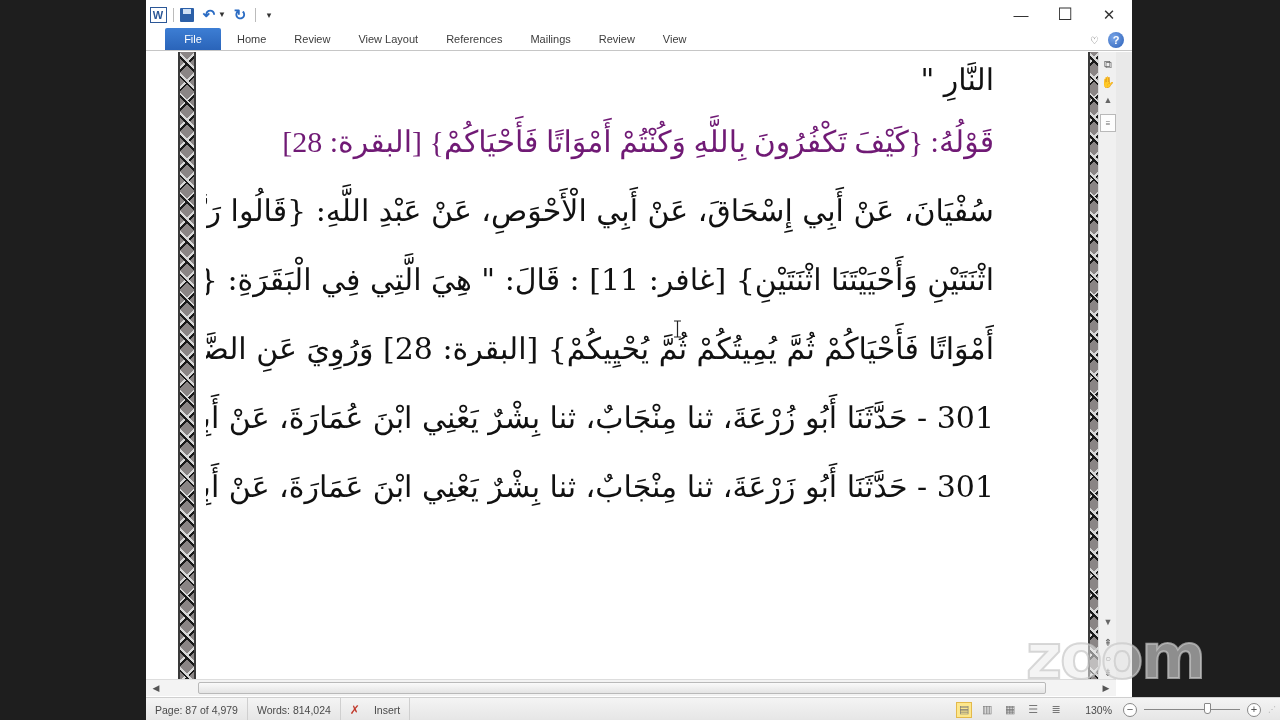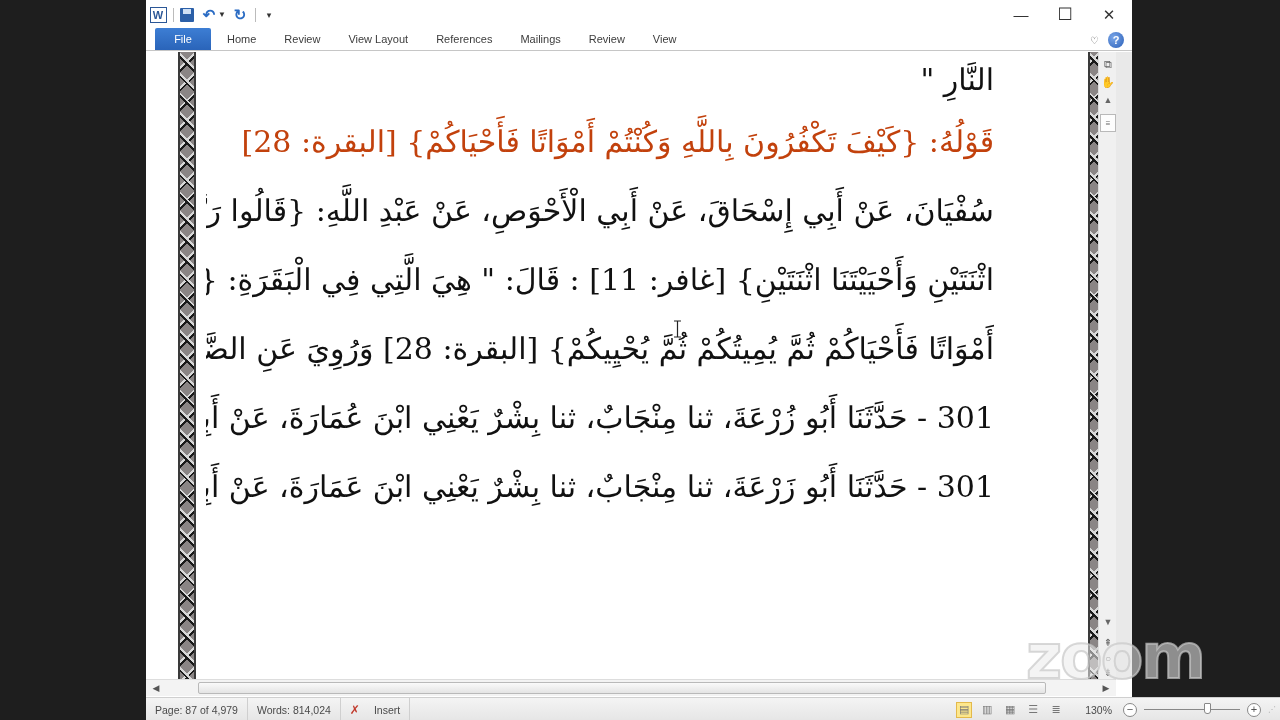--- a/index.html
+++ b/index.html
@@ -13,35 +13,35 @@
   .word-logo { width: 17px; height: 16px; background: #fff; border: 1.5px solid #2b5797; color: #2b5797; font: bold 11px "Liberation Sans", sans-serif; display: flex; align-items: center; justify-content: center; }
   .save-ico { width: 14px; height: 14px; background: #2b5fa8; border-radius: 1px; position: relative; }
   .save-ico::after { content: ""; position: absolute; left: 3px; top: 1px; width: 8px; height: 5px; background: #cfe0f5; }
   .undo-ico, .redo-ico { color: #2b6cc4; font-size: 15px; font-weight: bold; }
   .small-caret { font-size: 8px; color: #333; margin-left: -3px; }
   #title-text { position: absolute; left: 300px; top: 6px; font-size: 12.5px; color: #333; white-space: nowrap; direction: ltr; }
   .winctl { position: absolute; top: 0; height: 29px; width: 44px; display: flex; align-items: center; justify-content: center; color: #333; font-size: 15px; }
   
   #tabs { position: absolute; left: 0; top: 29px; width: 986px; height: 22px; background: #fff; border-bottom: 1px solid #c6c6c6; display: flex; align-items: flex-end; }
   .tab { height: 22px; padding: 0 14px; font-size: 11px; color: #3c3c3c; display: flex; align-items: center; }
-  .tab.file { background: linear-gradient(#3d7ed4, #2a64b9); color: #fff; width: 56px; justify-content: center; padding: 0; border-radius: 2px 2px 0 0; margin-left: 9px; margin-right: 2px; }
+  .tab.file { background: linear-gradient(#3d7ed4, #2a64b9); color: #fff; width: 56px; justify-content: center; padding: 0; border-radius: 2px 2px 0 0; margin-left: 19px; margin-right: 2px; }
   #ribbon-right { position: absolute; right: 8px; top: 29px; height: 22px; display: flex; align-items: center; gap: 9px; }
   .help-ico { width: 16px; height: 16px; border-radius: 50%; background: radial-gradient(circle at 35% 35%, #7aa6e8, #2a5fb8); color: #fff; font: bold 11px "Liberation Sans", sans-serif; display: flex; align-items: center; justify-content: center; }
   .min-ribbon { font-size: 10px; color: #555; }
   
   #doc-area { position: absolute; left: 0; top: 52px; width: 970px; height: 627px; background: #fff; overflow: hidden; }
   .border-strip { position: absolute; top: 0; width: 18px; height: 627px;
     background:
       repeating-linear-gradient(45deg, transparent 0 5px, #1a1a1a 5px 7px, #d8d8d8 7px 9px, transparent 9px 14px),
       repeating-linear-gradient(-45deg, transparent 0 5px, #1a1a1a 5px 7px, #d8d8d8 7px 9px, transparent 9px 14px),
       #8a8585;
     border-left: 2px solid #3a3a3a; border-right: 2px solid #3a3a3a; }
   #page-text { position: absolute; left: 60px; top: 0; width: 788px; direction: rtl; text-align: justify; font-family: "DejaVu Serif", serif; color: #111; }
   .line { height: 69px; line-height: 69px; font-size: 30px; white-space: nowrap; overflow: hidden; text-align: right; }
-  .line.red { color: #c2410c; }
+  .line.red { color: #701a75; font-family: Liberation Serif, serif; }
   .line.first { height: 55px; line-height: 55px; }
   #ibeam { position: absolute; left: 527px; top: 268px; width: 9px; height: 18px; }
   
   #vscroll { position: absolute; left: 952px; top: 52px; width: 18px; height: 627px; background: #f0f0f0; border-left: 1px solid #ddd; }
   .vs-btn { position: absolute; left: 1px; width: 16px; height: 16px; display: flex; align-items: center; justify-content: center; color: #666; font-size: 9px; }
   #right-edge { position: absolute; left: 970px; top: 52px; width: 16px; height: 627px; background: #e9e9e9; }
   
   #hscroll { position: absolute; left: 0; top: 679px; width: 970px; height: 17px; background: #f3f3f3; border-top: 1px solid #ddd; }
   #hthumb { position: absolute; left: 52px; top: 2px; width: 848px; height: 12px; background: linear-gradient(#fafafa, #e4e4e4); border: 1px solid #b9b9b9; border-radius: 2px; }
   .hs-btn { position: absolute; top: 0; width: 16px; height: 16px; display: flex; align-items: center; justify-content: center; color: #555; font-size: 9px; }

